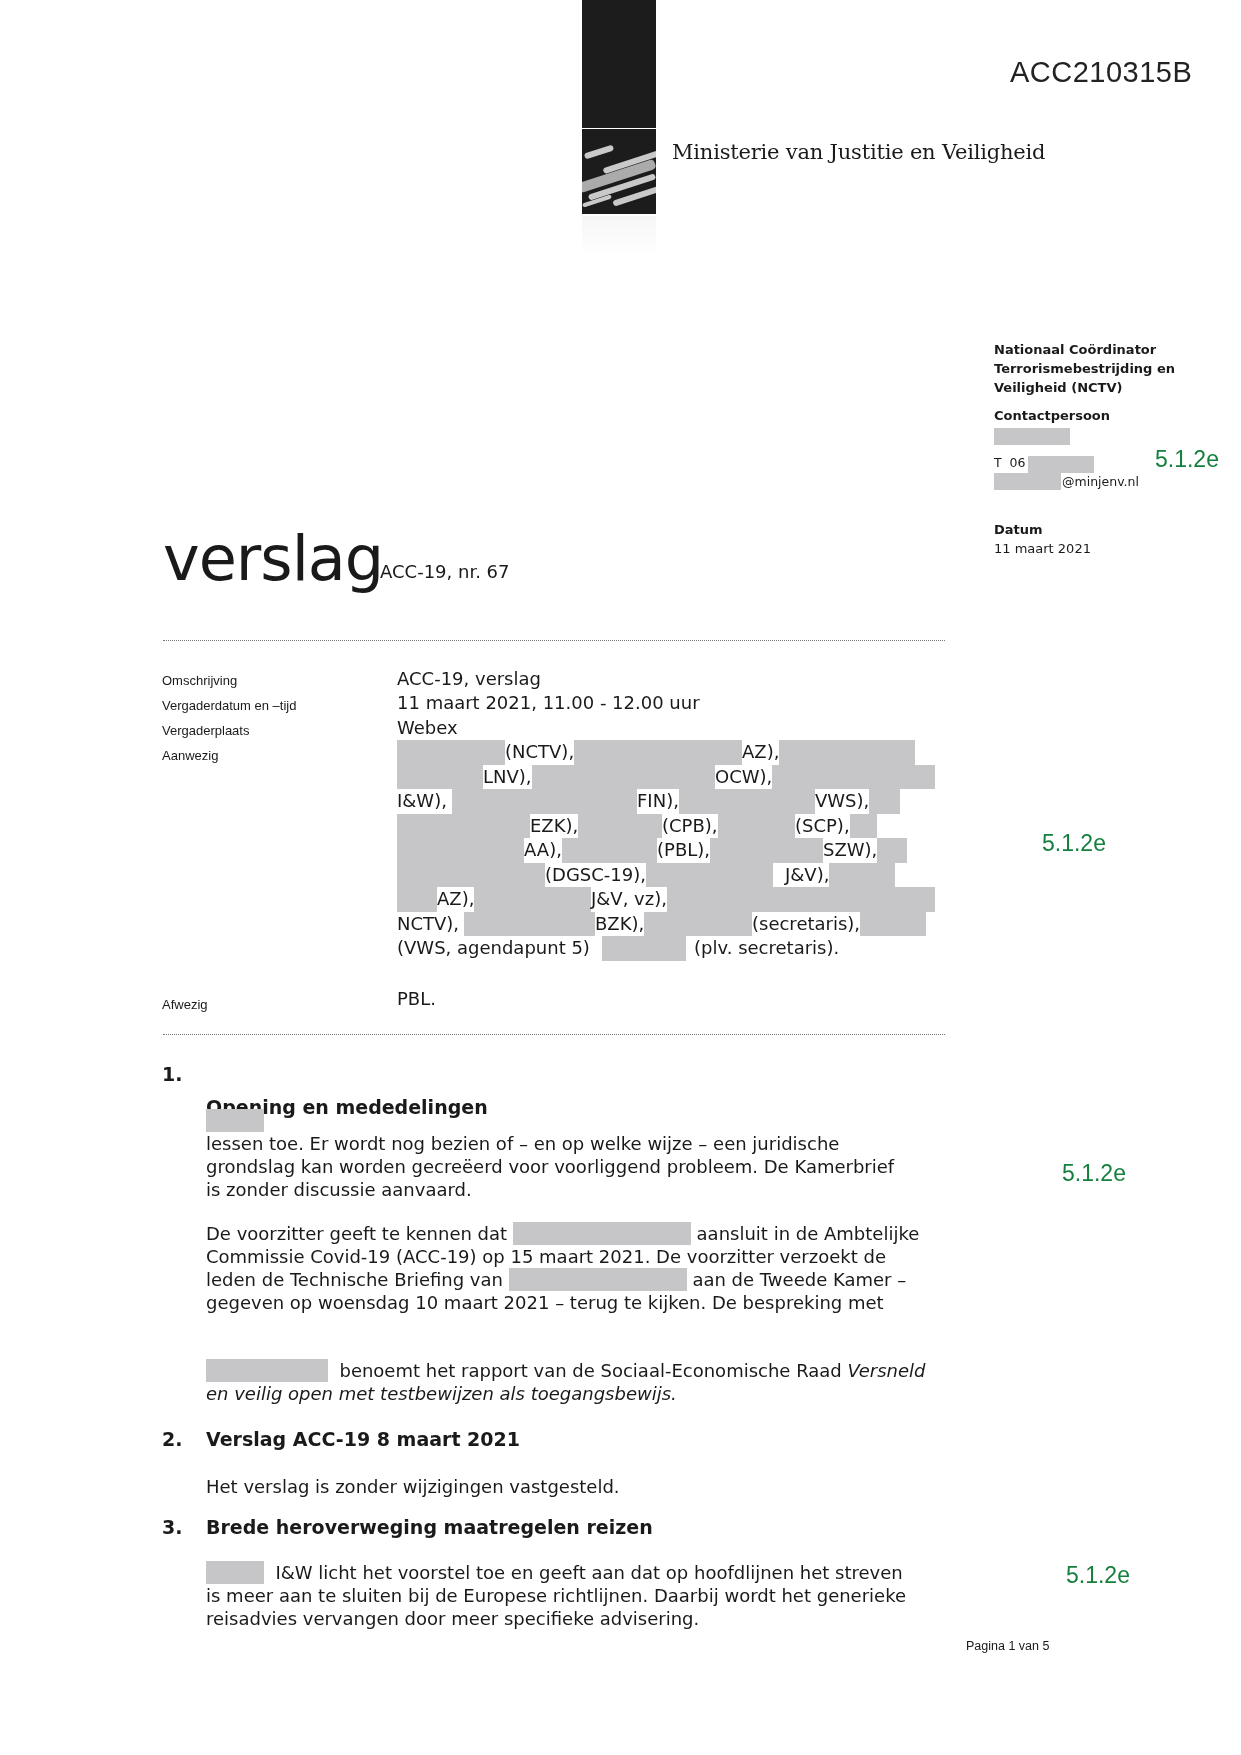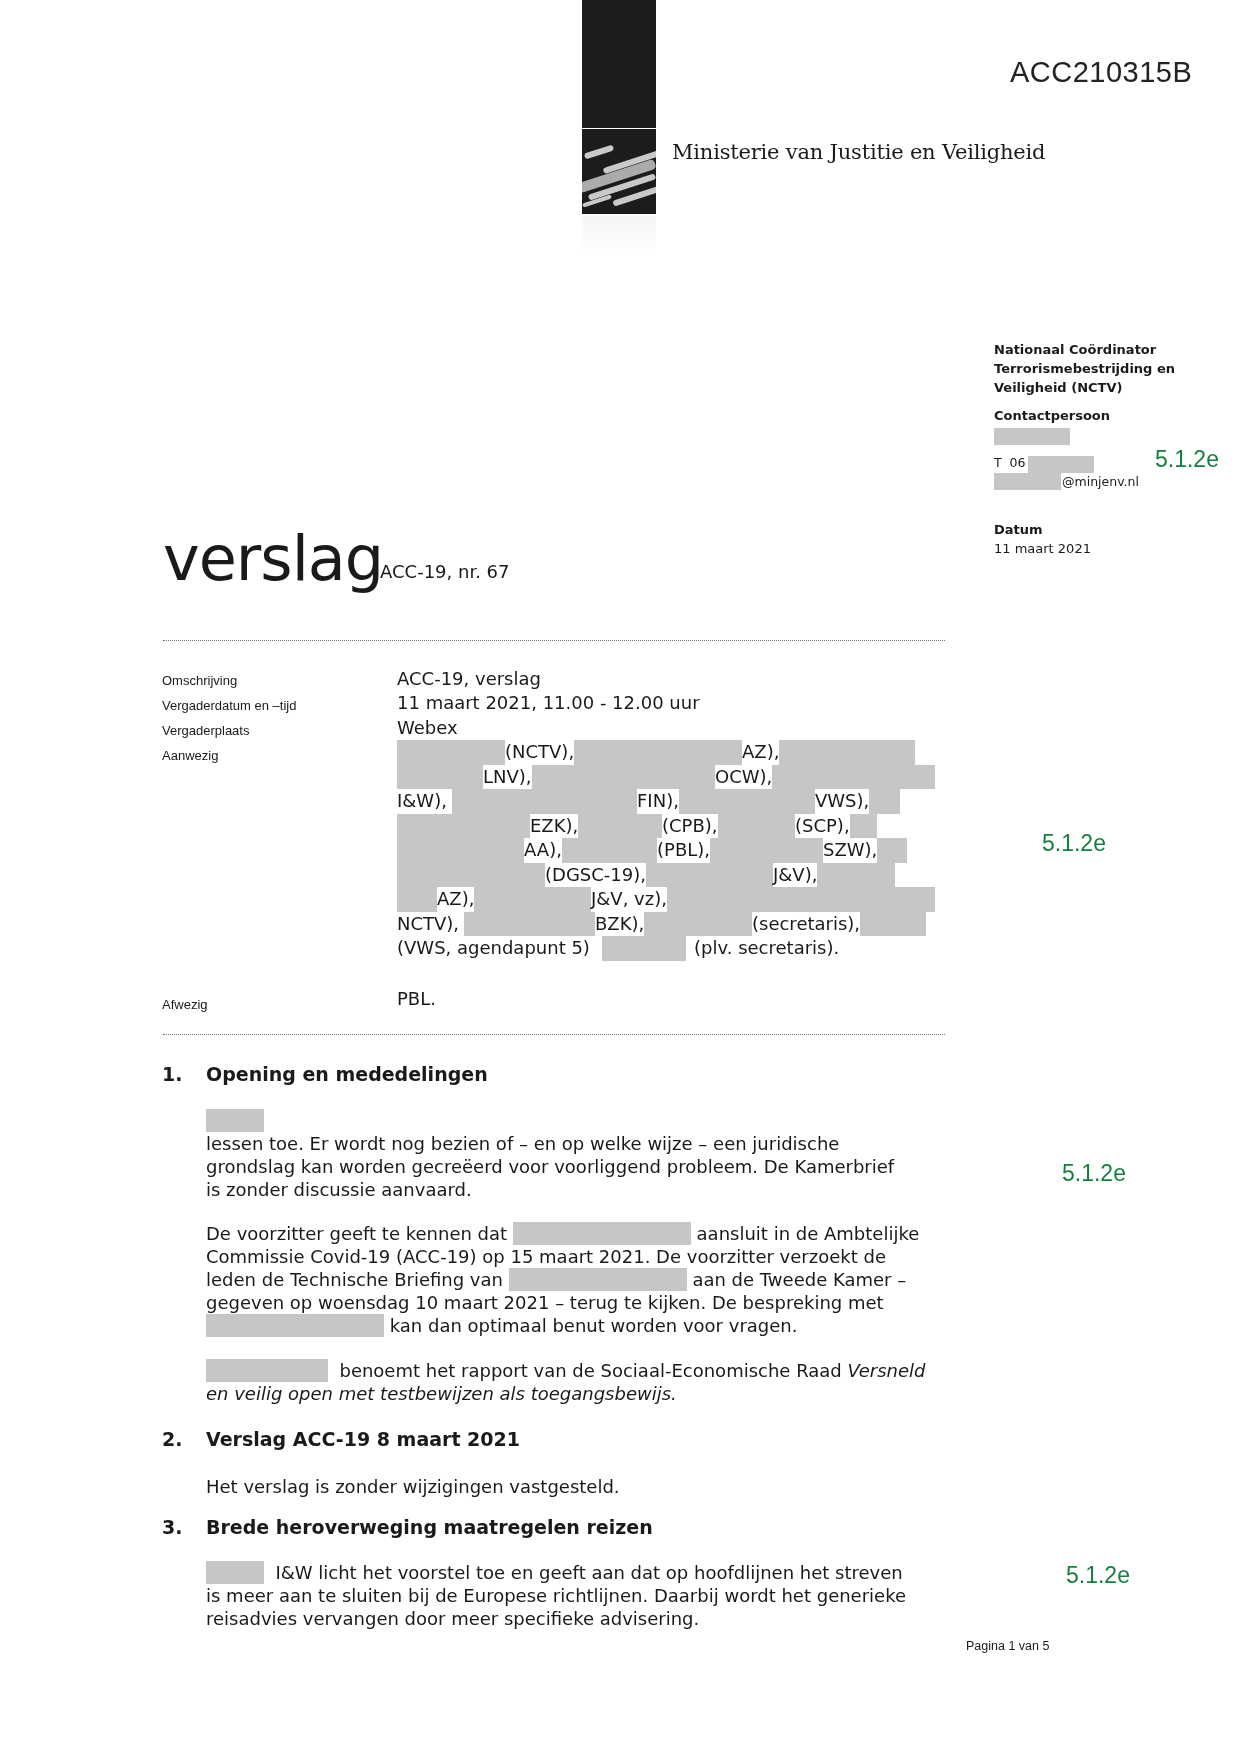--- a/index.html
+++ b/index.html
@@ -118,21 +118,21 @@
   </div>
   <div class="arow">
     <span class="r" style="left:0;width:510px;"></span>
     <span class="t" style="left:127px;">AA),</span>
     <span class="t" style="left:260px;">(PBL),</span>
     <span class="t" style="left:426px;">SZW),</span>
   </div>
   <div class="arow">
     <span class="r" style="left:0;width:498px;"></span>
     <span class="t" style="left:148px;">(DGSC-19),</span>
-    <span class="t" style="left:376px;">J&amp;V),</span>
+    <span class="t" style="left:376px;padding-left:12px;">J&amp;V),</span>
   </div>
   <div class="arow">
     <span class="r" style="left:0;width:538px;"></span>
     <span class="t" style="left:40px;">AZ),</span>
     <span class="t" style="left:194px;">J&amp;V, vz),</span>
   </div>
   <div class="arow">
     <span class="r" style="left:67px;width:462px;"></span>
     <span class="t" style="left:0;">NCTV),</span>
     <span class="t" style="left:198px;">BZK),</span>
@@ -144,36 +144,35 @@
     <span class="t" style="left:297px;">(plv. secretaris).</span>
   </div>
 </div>
 <div class="abs lib codelbl" style="left:1042px;top:830px;">5.1.2e</div>
 
 <div class="abs mval sans" style="top:987px;">PBL.</div>
 
 <div class="abs rule" style="top:1034px;"></div>
 
 <div class="abs sec-num sans" style="top:1063px;">1.</div>
-<div class="abs sec-title sans" style="top:1063px;">Opening en mededelingen</div>
+<div class="abs sec-title sans" style="top:1096px;">Opening en mededelingen</div>
 
 <div class="abs para sans" style="top:1109px;">
   <div><span class="redact" style="width:58px;"></span>&nbsp;&nbsp;</div>
   <div>lessen toe. Er wordt nog bezien of – en op welke wijze – een juridische</div>
   <div>grondslag kan worden gecreëerd voor voorliggend probleem. De Kamerbrief</div>
   <div>is zonder discussie aanvaard.</div>
 </div>
 <div class="abs lib codelbl" style="left:1062px;top:1160px;">5.1.2e</div>
 
 <div class="abs para sans" style="top:1222px;">
   <div><span>De voorzitter geeft te kennen dat</span> <span class="redact" style="width:178px;"></span> <span>aansluit in de Ambtelijke</span></div>
   <div>Commissie Covid-19 (ACC-19) op 15 maart 2021. De voorzitter verzoekt de</div>
   <div><span>leden de Technische Briefing van</span> <span class="redact" style="width:178px;"></span> <span>aan de Tweede Kamer –</span></div>
   <div>gegeven op woensdag 10 maart 2021 – terug te kijken. De bespreking met</div>
-  <div><span class="redact" style="width:178px;"></span> <span>kan dan optimaal benut worden voor vragen.</span></div>
 </div>
 
 <div class="abs para sans" style="top:1359px;">
   <div><span class="redact" style="width:122px;"></span>&nbsp;&nbsp;<span>benoemt het rapport van de Sociaal-Economische Raad</span> <i>Versneld</i></div>
   <div><i>en veilig open met testbewijzen als toegangsbewijs.</i></div>
 </div>
 
 <div class="abs sec-num sans" style="top:1428px;">2.</div>
 <div class="abs sec-title sans" style="top:1428px;">Verslag ACC-19 8 maart 2021</div>
 <div class="abs para sans" style="top:1475px;">Het verslag is zonder wijzigingen vastgesteld.</div>

